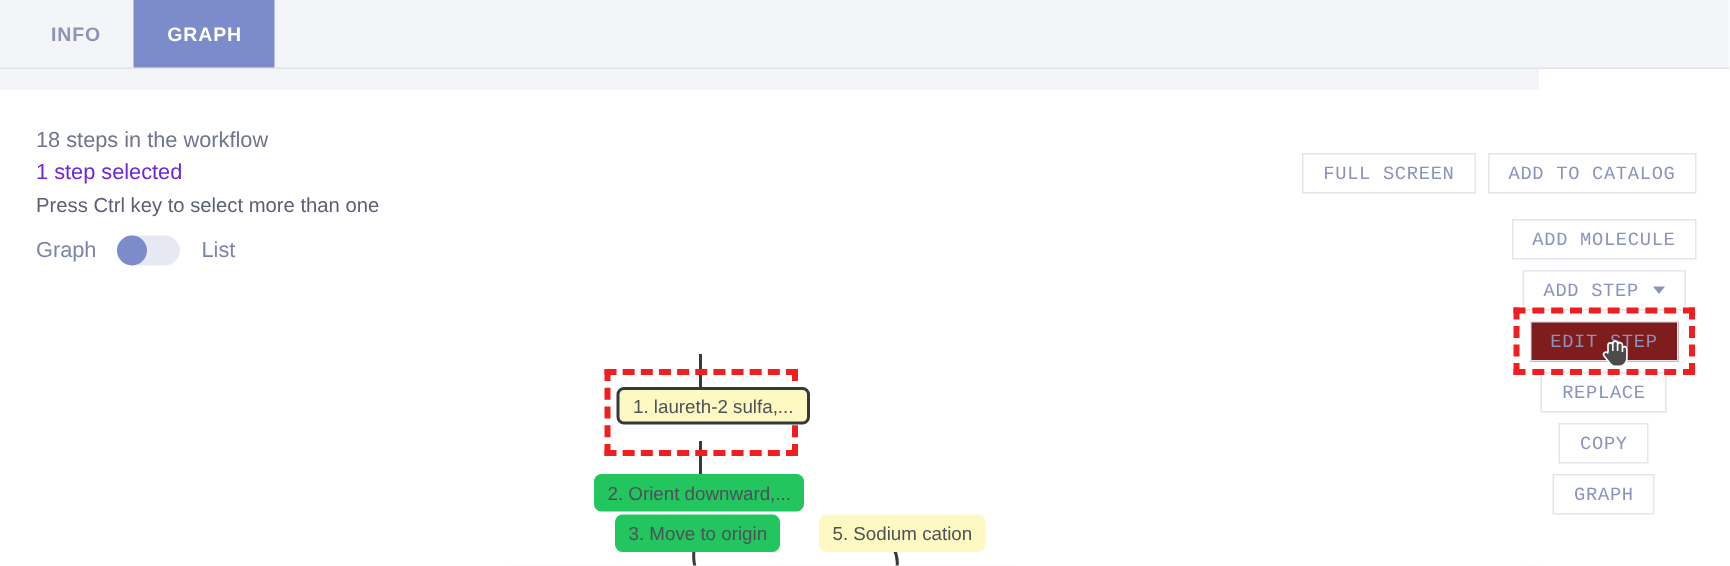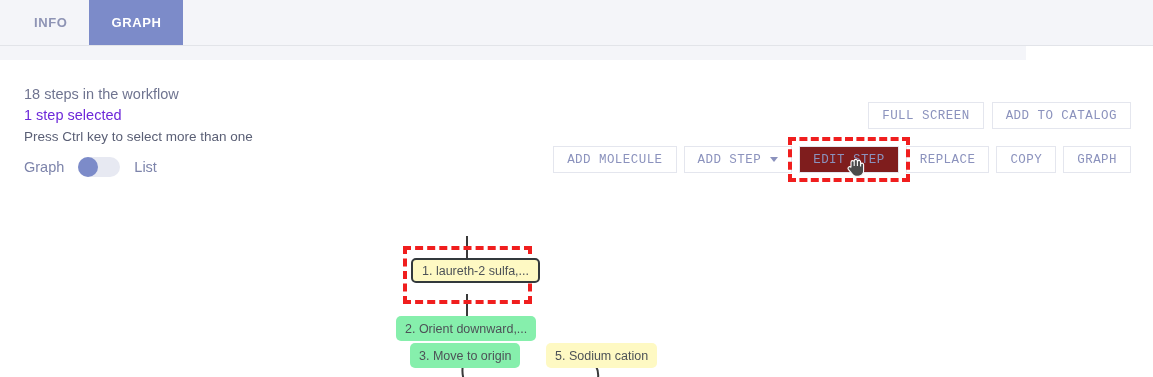--- a/index.html
+++ b/index.html
@@ -146,20 +146,21 @@
     display: flex;
     gap: 8px;
   }
   .toolbar-main {
     position: absolute;
     right: 22px;
     top: 86px;
     display: flex;
     gap: 7px;
     align-items: center;
+    flex-direction: column;
   }
   .caret {
     display: inline-block;
     margin-left: 9px;
     width: 0; height: 0;
     border-left: 4.5px solid transparent;
     border-right: 4.5px solid transparent;
     border-top: 5px solid #8b92bd;
   }
 
@@ -208,21 +209,21 @@
     color: #4d5257;
     white-space: nowrap;
     box-sizing: border-box;
     pointer-events: auto;
     cursor: pointer;
   }
   .node.green {
     background: #fef9c3;
   }
   .node.yellow {
-    background: #86efac;
+    background: #22c55e;
   }
   .node.selected {
     border: 2px solid #33393c;
   }
   .node-hl {
     position: absolute;
     border: 4px dashed #f01e1e;
     pointer-events: none;
   }
 </style>

